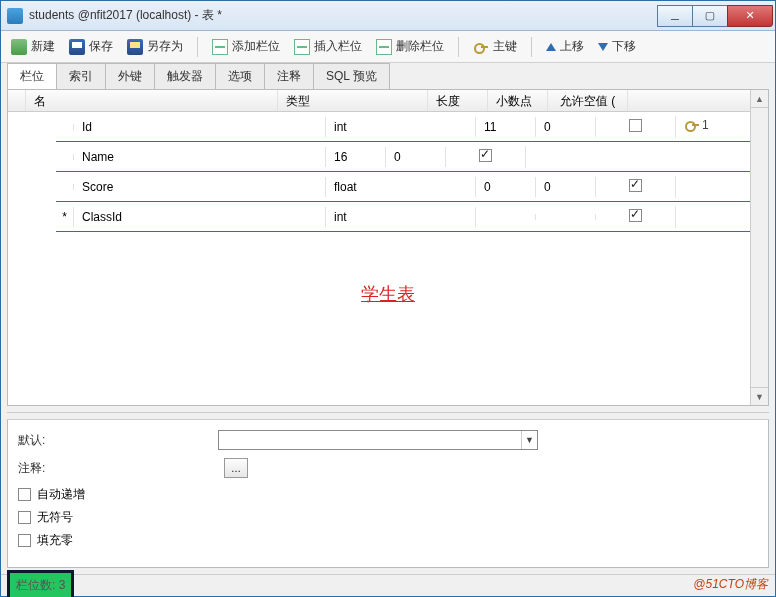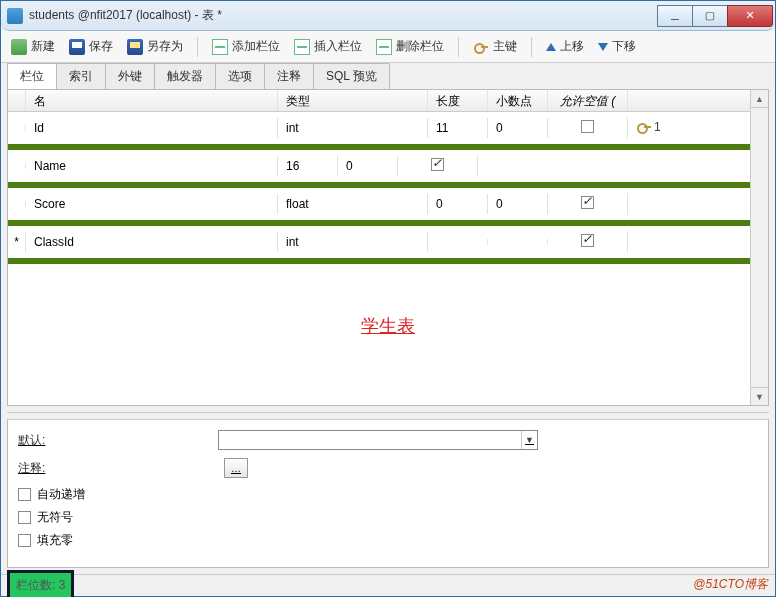--- a/index.html
+++ b/index.html
@@ -1,18 +1,18 @@
 <!DOCTYPE html>
 <html><head>
 <meta charset="utf-8">
 <style>
   * { box-sizing: border-box; font-family: "Microsoft YaHei", "Segoe UI", Tahoma, sans-serif; }
   body { margin: 0; background: #fff; }
   .window { width: 776px; height: 597px; border: 1px solid #2e6da4; background: #f0f0f0; display: flex; flex-direction: column; }
-  .titlebar { height: 30px; background: linear-gradient(#e9f0f8,#d9e6f5); display: flex; align-items: center; padding: 0 0 0 6px; border-bottom: 1px solid #9db7d1; border-radius: 9px; }
+  .titlebar { height: 30px; background: linear-gradient(#e9f0f8,#d9e6f5); display: flex; align-items: center; padding: 0 0 0 6px; border-bottom: 1px solid #9db7d1; }
   .titlebar .app-icon { width: 16px; height: 16px; background: linear-gradient(#4aa3df,#2b7dbb); border-radius: 2px; margin-right: 6px; }
   .titlebar .title { font-size: 12px; color: #333; flex: 1; }
   .win-buttons { display: flex; height: 22px; margin-right: 2px; }
   .win-btn { width: 36px; height: 22px; display: flex; align-items: center; justify-content: center; font-size: 11px; color: #333; border: 1px solid #5a7a9a; margin-left: -1px; background: linear-gradient(#f2f7fd,#cfe1f2); }
   .win-min::after { content:"─"; position: relative; top: 3px; }
   .win-max::after { content:"▢"; }
   .win-close { background: linear-gradient(#e07878,#c23535); color: #fff; border-color: #8a2a2a; width: 46px; border-radius: 0 0 3px 0; }
   .win-close::after { content:"✕"; }
   .menubar { height: 26px; background: #f5f5f5; display: flex; align-items: center; padding: 0 8px; font-size: 12px; gap: 18px; border-bottom: 1px solid #e0e0e0; }
   .menubar span { color: #333; }
@@ -37,33 +37,33 @@
   .tab:first-child { background: #fff; }
   .content { flex: 1; background: #fff; margin: 0 6px 6px 6px; border: 1px solid #bbb; display: flex; flex-direction: column; position: relative; }
   .grid { flex: 0 0 auto; }
   .grid-header { display: flex; height: 22px; background: linear-gradient(#fcfcfc,#ececec); border-bottom: 1px solid #ccc; font-size: 12px; }
   .grid-header > div, .grid-row > div { border-right: 1px solid #e2e2e2; padding: 3px 8px; }
   .col-mark { width: 18px; padding:3px 0 !important; text-align:center; }
   .col-name { width: 252px; }
   .col-type { width: 150px; }
   .col-len { width: 60px; }
   .col-dec { width: 60px; }
-  .col-null { width: 80px; text-align:center;font-style:italic; }
+  .col-null { width: 80px; text-align:center; }
   .col-key { flex: 1; }
   .grid-body { font-size: 12px; }
-  .grid-row { display: flex; height: 38px; border-bottom: 6px solid #4d7c0f; align-items:center; }
+  .grid-row { display: flex; height: 30px; border-bottom: 1px solid #4d7c0f; align-items:center;margin-left:48px; }
   .chk { width:13px; height:13px; border:1px solid #888; display:inline-block; background:#fff; position:relative; }
   .chk.checked::after { content:"✓"; position:absolute; top:-3px; left:0; font-size:12px; color:#222; }
   .scroll-right { position:absolute; right:0; top:0; bottom:0; width:18px; background:#f0f0f0; border-left:1px solid #ccc; }
   .scroll-right .sarrow { height:18px; border-bottom:1px solid #ccc; display:flex; align-items:center; justify-content:center; font-size:9px; color:#666; }
   .scroll-right .sarrow:last-child { border-top:1px solid #ccc; border-bottom:none; position:absolute; bottom:0; width:100%; }
   .red-label { color:#d22; font-size:18px; text-align:center; padding: 50px 0; text-decoration: underline; }
   .splitter { height:8px; background:#f0f0f0; border-top:1px solid #ccc; border-bottom:1px solid #ccc; margin:0 6px; cursor: row-resize; }
   .bottom-panel { background:#fff; margin:0 6px 6px 6px; border:1px solid #bbb; border-top:none; padding:10px 10px 12px 10px; font-size:12px; }
-  .form-row { display:flex; align-items:center; margin-bottom:8px;text-decoration:underline; }
+  .form-row { display:flex; align-items:center; margin-bottom:8px; }
   .form-row label { width:200px; color:#333; }
   .combo { flex: 0 0 320px; height:20px; border:1px solid #888; background:#fff; display:flex; align-items:center; justify-content:flex-end; }
   .combo .drop { width:16px; height:100%; display:flex; align-items:center; justify-content:center; font-size:9px; color:#444; border-left:1px solid #ccc; }
   .textbox { flex:0 0 320px; height:20px; border:1px solid #2e8ad0; background:#fff; padding:1px 4px; font-size:12px; }
   .ell-btn { width:24px; height:20px; border:1px solid #999; background:linear-gradient(#fdfdfd,#e6e6e6); margin-left:6px; display:flex; align-items:center; justify-content:center; font-size:10px; }
   .chk-row { display:flex; align-items:center; gap:6px; margin-bottom:6px; }
   .statusbar { height:22px; background:#f0f0f0; border-top:1px solid #ccc; font-size:12px; display:flex; align-items:center; padding:0 6px; color:#555; }
   .statusbar .seg { border:3px solid #0f172a; padding:4px 6px; background:#22c55e; }
   .watermark { position:absolute; right:8px; bottom:4px; font-size:12px; color:#c2410c; font-style:italic; }
   .keybadge { display:inline-flex; align-items:center; gap:2px; color:#444; }

